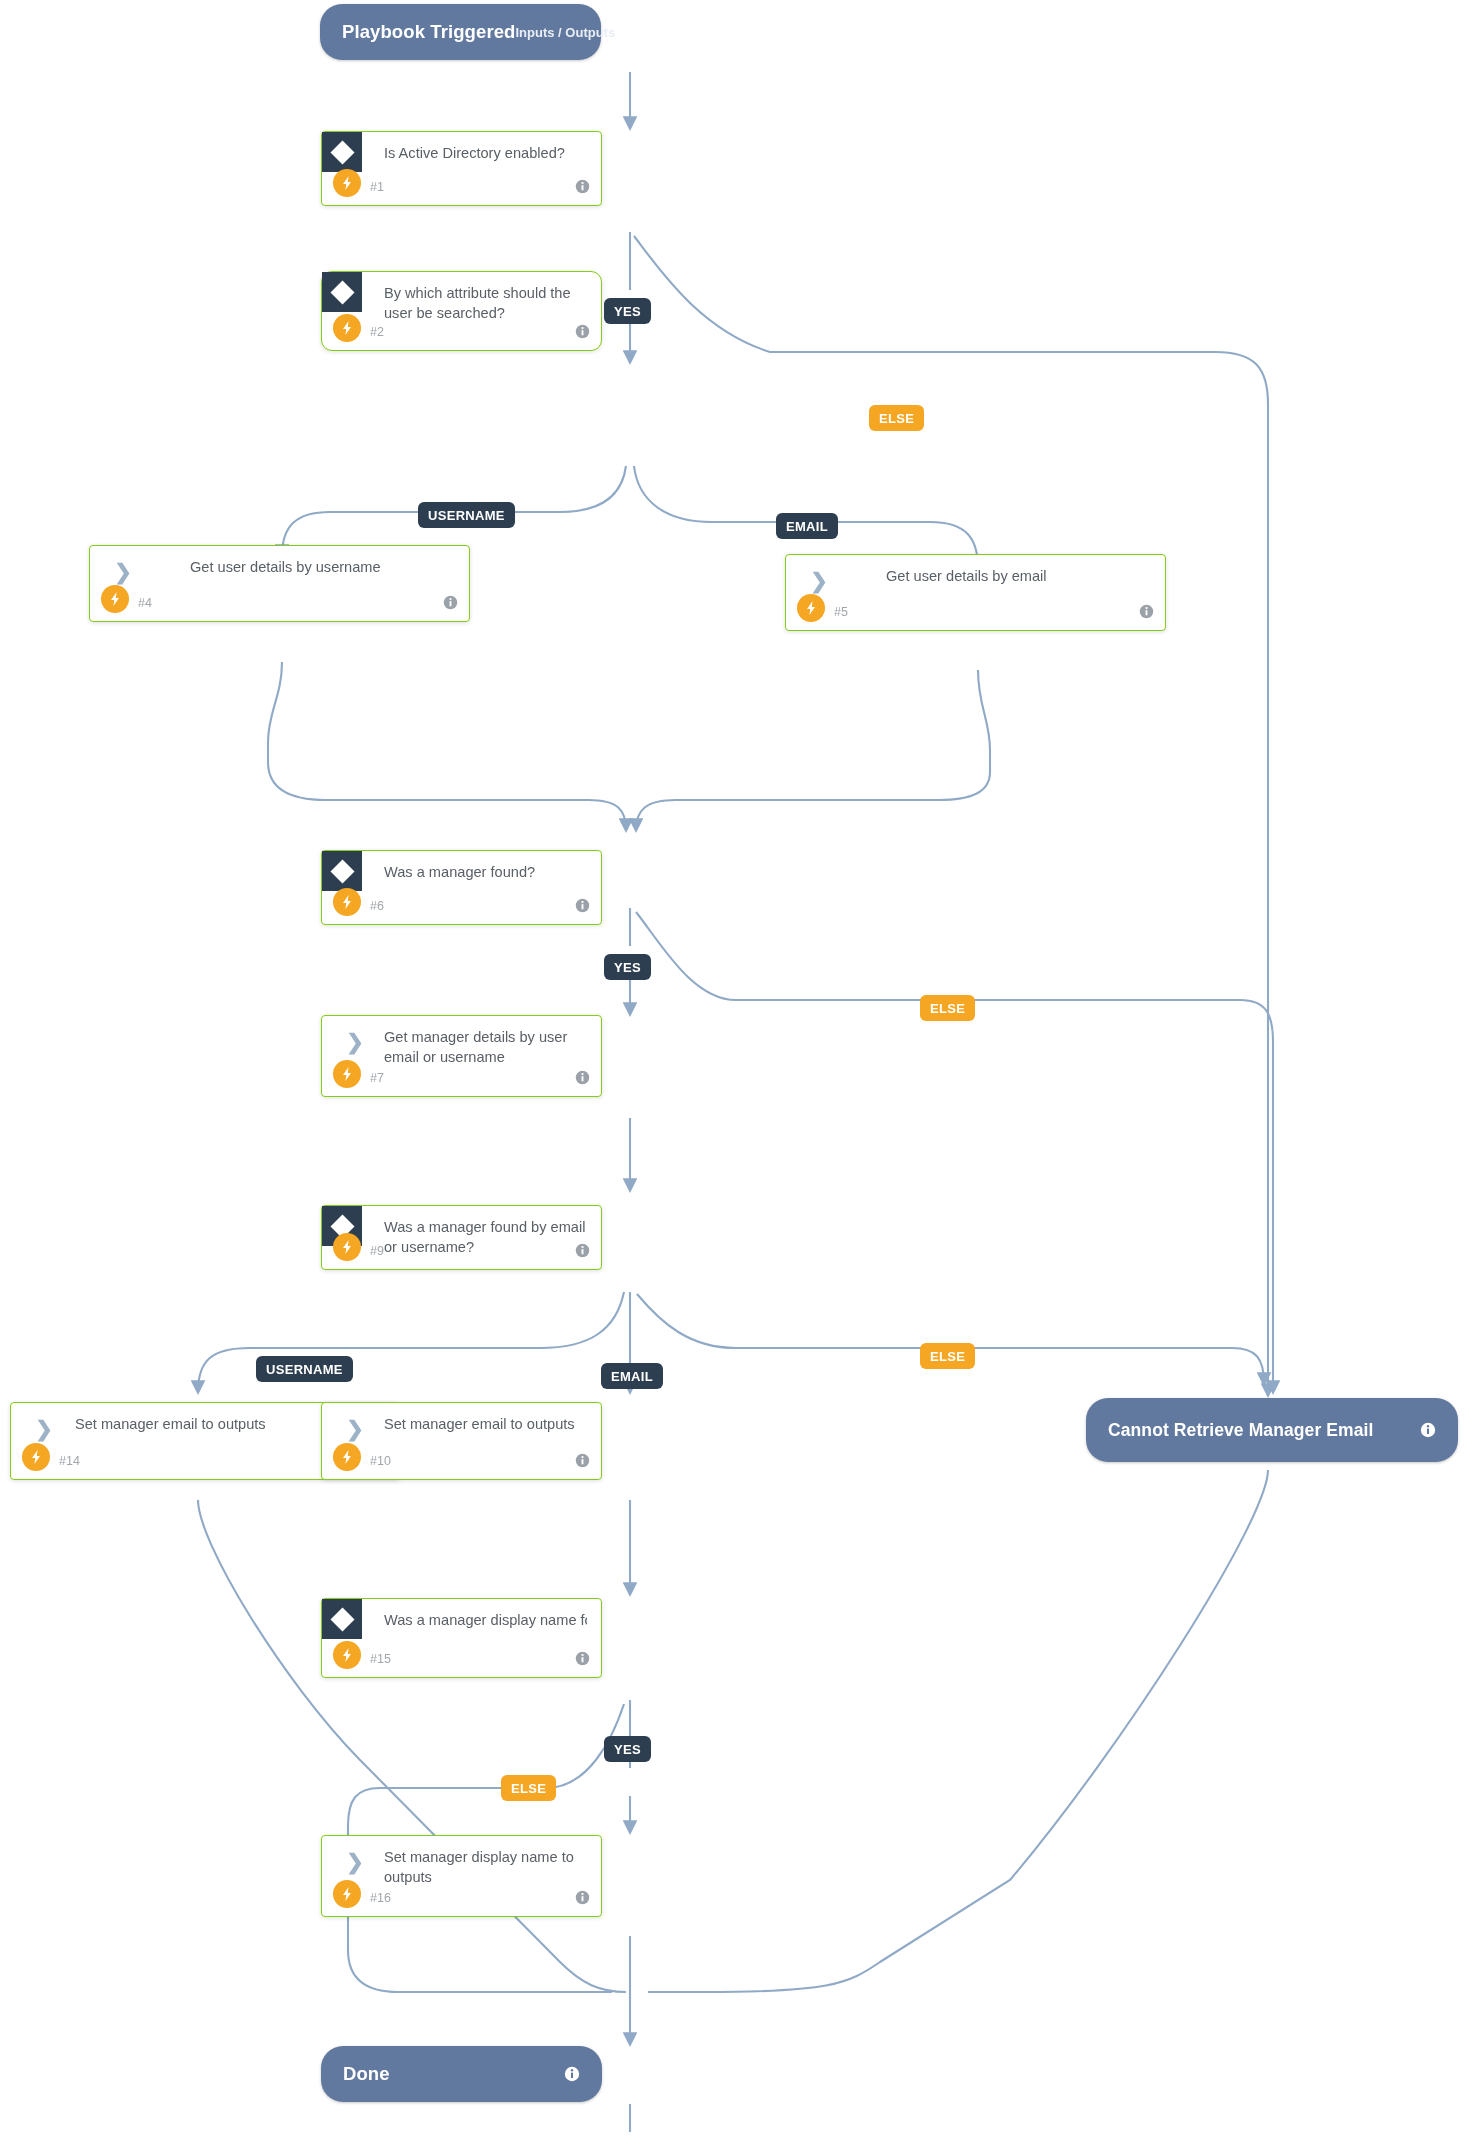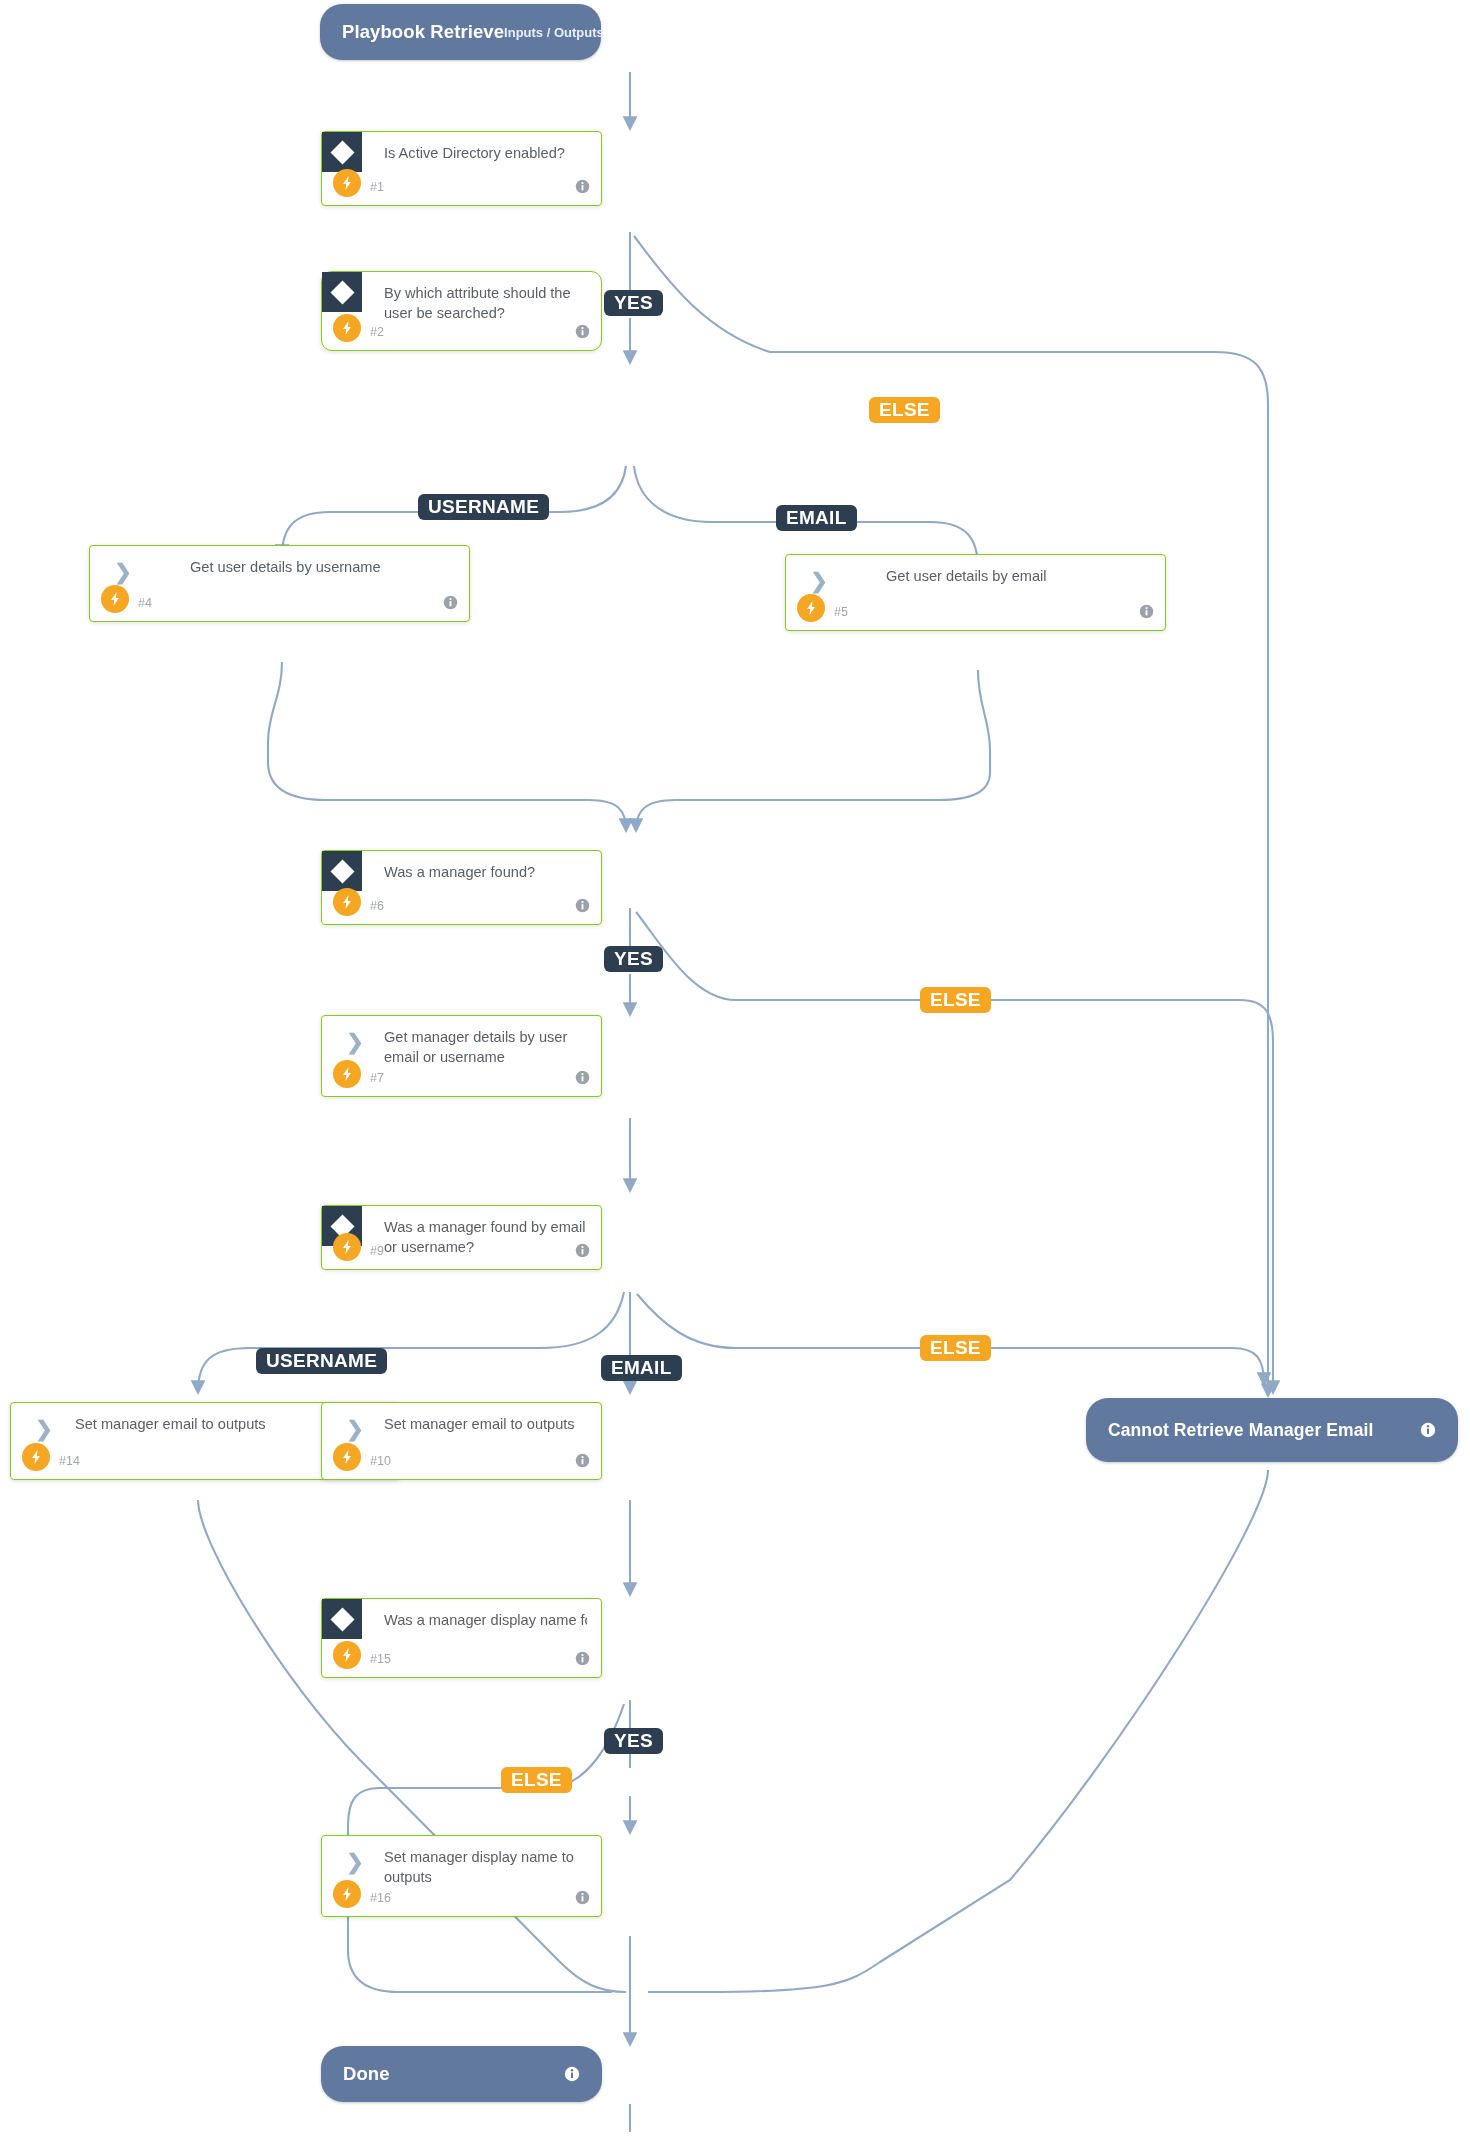--- a/index.html
+++ b/index.html
@@ -132,31 +132,32 @@
     width: 16px;
     height: 16px;
     flex: none;
   }
 
   
   .elabel {
     position: absolute;
     border-radius: 6px;
     color: #ffffff;
-    font-size: 19px;
+    font-size: 13px;
     font-weight: bold;
     letter-spacing: .3px;
     display: flex;
     align-items: center;
     justify-content: center;
     height: 26px;
     padding: 8px 10px;
     box-sizing: border-box;
     z-index: 6;
     white-space: nowrap;
+    margin-top: 8px;
   }
   .elabel.dark  { background: #2d3e50; }
   .elabel.amber { background: #f5a623; }
 </style>
 </head>
 <body>
 
 <div id="canvas">
 
   <svg id="edges" viewBox="0 0 1470 2139" width="1470" height="2139" xmlns="http://www.w3.org/2000/svg">
@@ -206,21 +207,21 @@
 
       <path d="M 630 1936 L 630 2044" marker-end="url(#arw)"></path>
 
       <path d="M 1268 1470 C 1268 1520 1120 1750 1010 1880 L 880 1962 C 848 1984 830 1992 704 1992 L 648 1992"></path>
 
       <path d="M 630 2104 L 630 2132"></path>
     </g>
   </svg>
 
   <div class="pill" style="left:320px; top:4px; width:281px; height:56px;">
-    <span class="pill-title">Playbook Retrieve</span>
+    <span class="pill-title">Playbook Triggered</span>
     <span class="pill-sub">Inputs / Outputs</span>
   </div>
 
   <div class="card" style="left:321px; top:131px; width:281px; height:75px;">
     <div class="badge">
         <div class="diamond"></div>
       </div>
     <div class="title">Is Active Directory enabled?</div>
     <div class="bolt">
       <svg width="16" height="16" viewBox="0 0 16 16">

